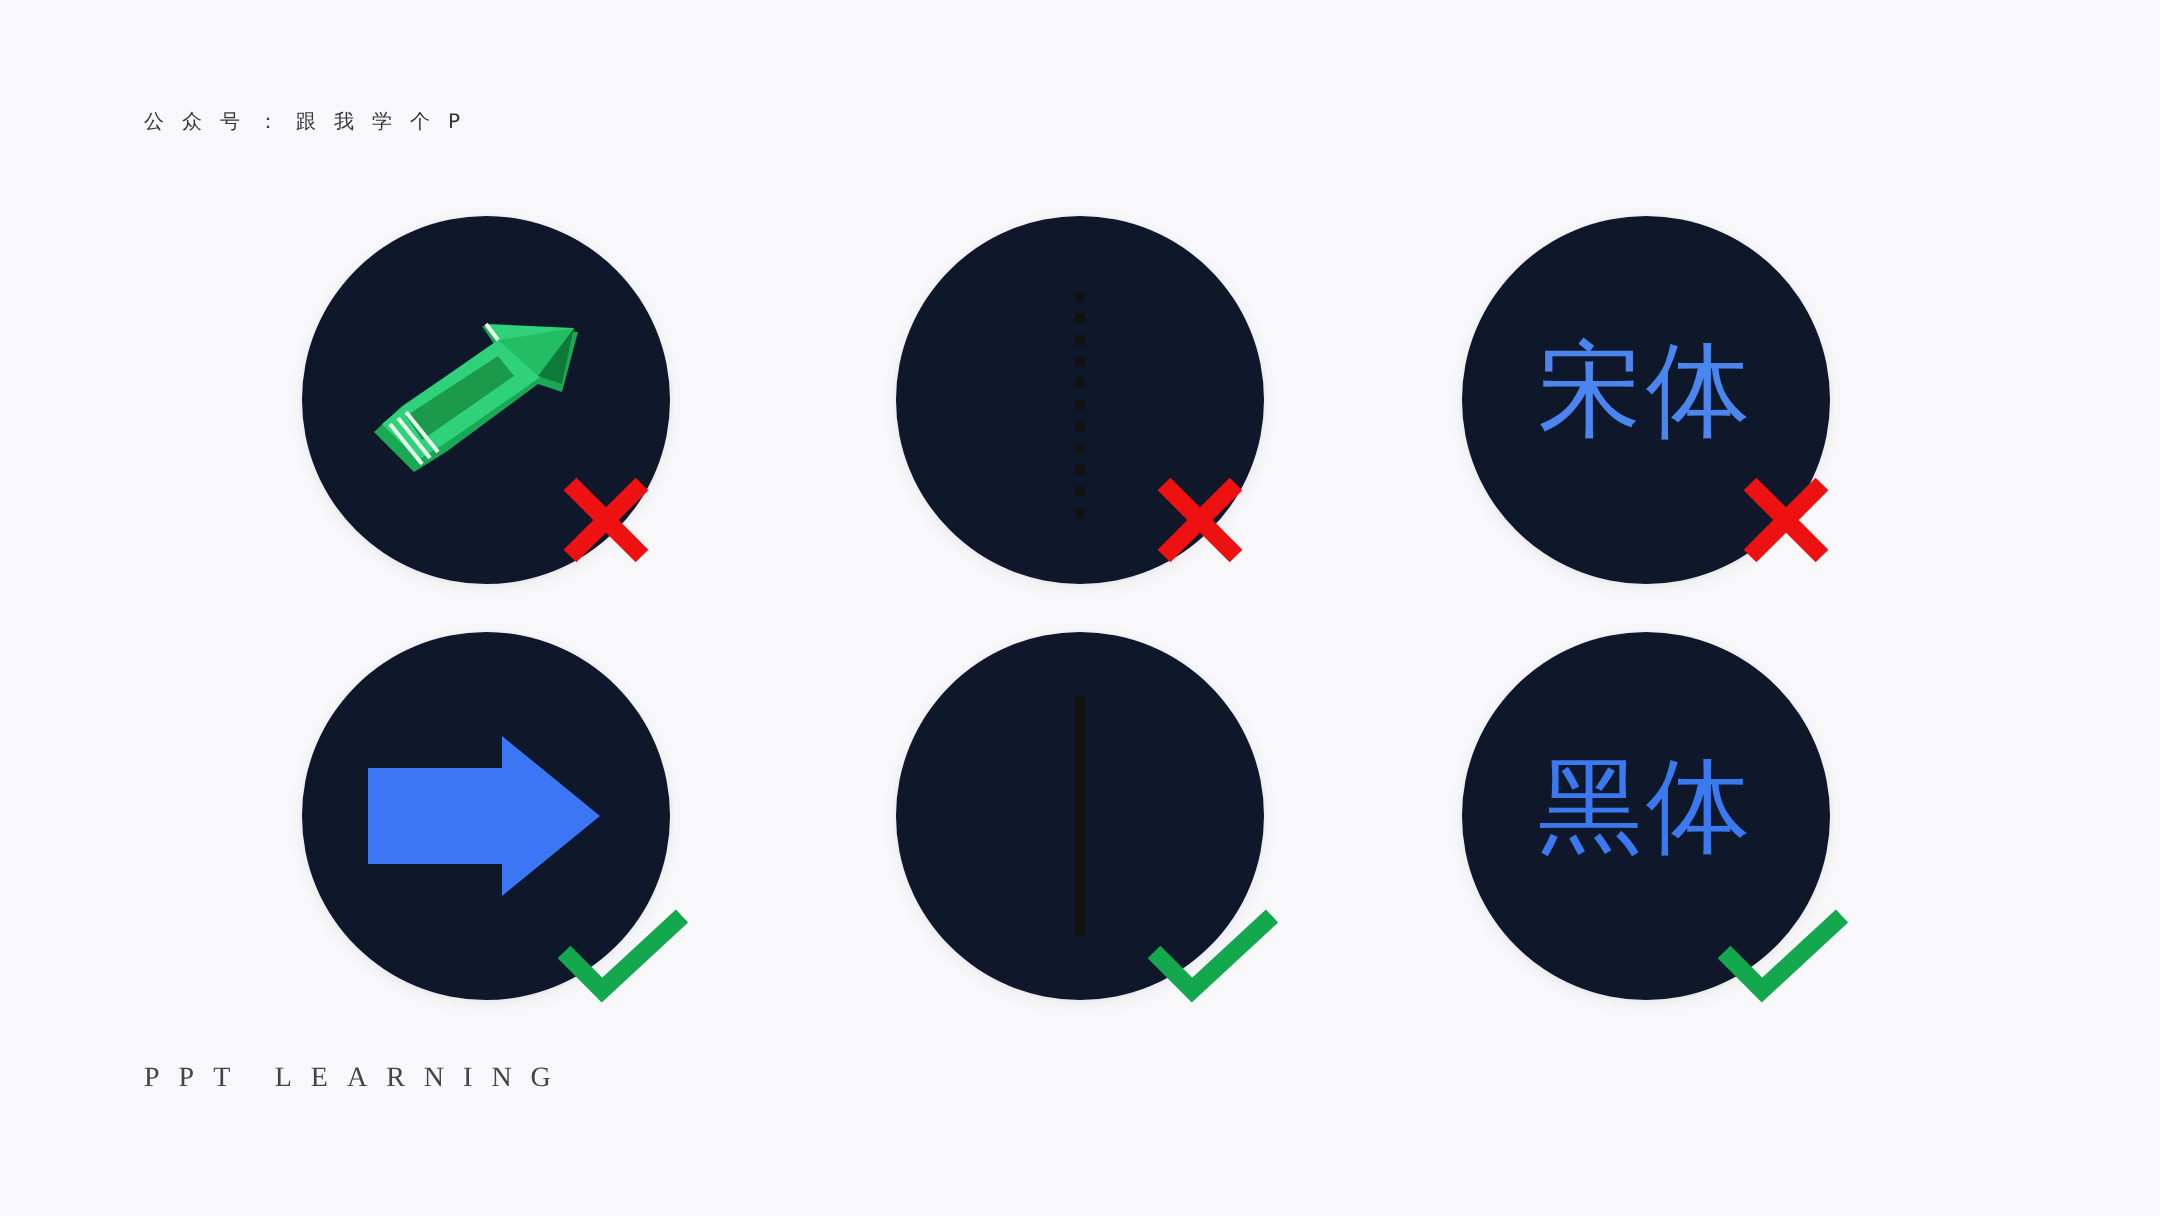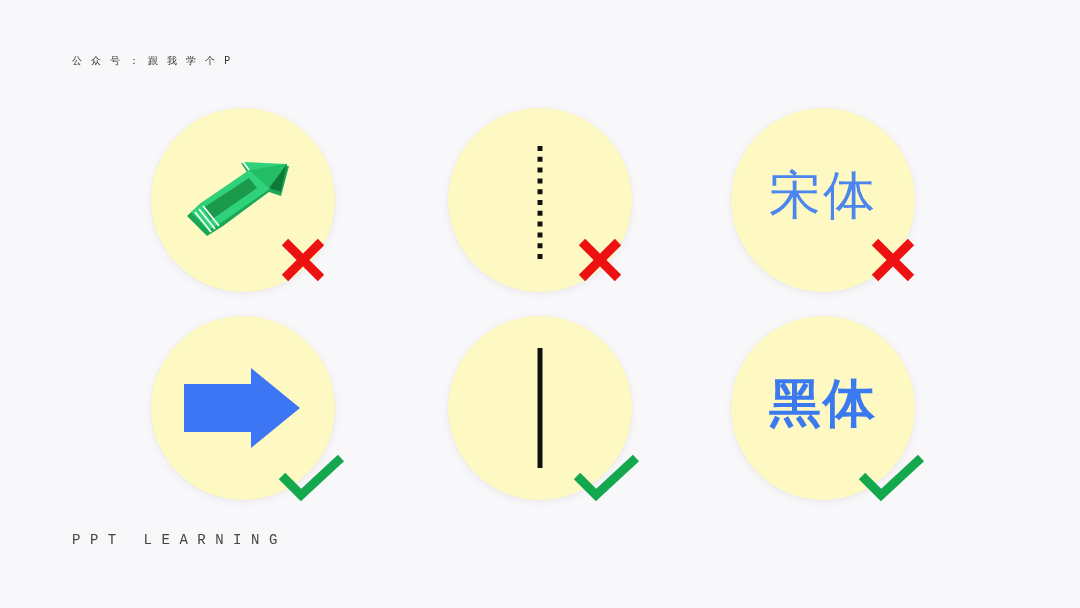--- a/index.html
+++ b/index.html
@@ -10,37 +10,37 @@
     font-family: "DejaVu Sans", sans-serif;
   }
   .header-text {
     position: absolute; left: 72px; top: 54px;
     font-size: 10px; letter-spacing: 9px; color: #333;
     font-family: "DejaVu Sans", sans-serif;
   }
   .footer-text {
     position: absolute; left: 72px; top: 532px;
     font-size: 14px; letter-spacing: 9.5px; color: #444;
-    font-family: Liberation Mono, monospace; font-weight: 300;
+    font-family: Liberation Serif, serif; font-weight: 300;
   }
   .circle {
     position: absolute; width: 184px; height: 184px;
-    border-radius: 50%; background: #fef9c3;
+    border-radius: 50%; background: #0f172a;
     box-shadow: 0 2px 8px rgba(0,0,0,0.06), 0 0 2px rgba(0,0,0,0.05);
     text-align: center;
   }
   .circle svg.content { position: absolute; left: 0; top: 0; }
   .mark { position: absolute; }
   .txt {
     position: absolute; left: 0; top: 0; width: 184px; height: 184px;
     display: flex; align-items: center; justify-content: center;
     color: #3a79f0; font-size: 52px;
   }
   .txt.serif { font-family: "DejaVu Serif", serif; font-weight: 300; letter-spacing: 2px; color: #4a86ee; }
-  .txt.bold { font-family: "DejaVu Sans", sans-serif; font-weight: bold; letter-spacing: 2px; color: #3a79f0; }
+  .txt.bold { font-family: "DejaVu Sans", sans-serif; font-weight: normal; letter-spacing: 2px; color: #3a79f0; }
 </style>
 </head>
 <body>
 
 <div class="header-text">公众号：跟我学个P</div>
 
 <div class="circle" style="left:151px; top:108px;">
   <svg class="content" width="184" height="184" viewBox="0 0 184 184">
     <polygon points="36,108 50,95 96,64 90,55 138,58 130,88 118,84 72,118 56,128" fill="#1aa855"></polygon>
     <polygon points="40,104 52,94 98,62 92,54 136,56 130,84 120,80 74,112 58,122" fill="#2fd27a"></polygon>

